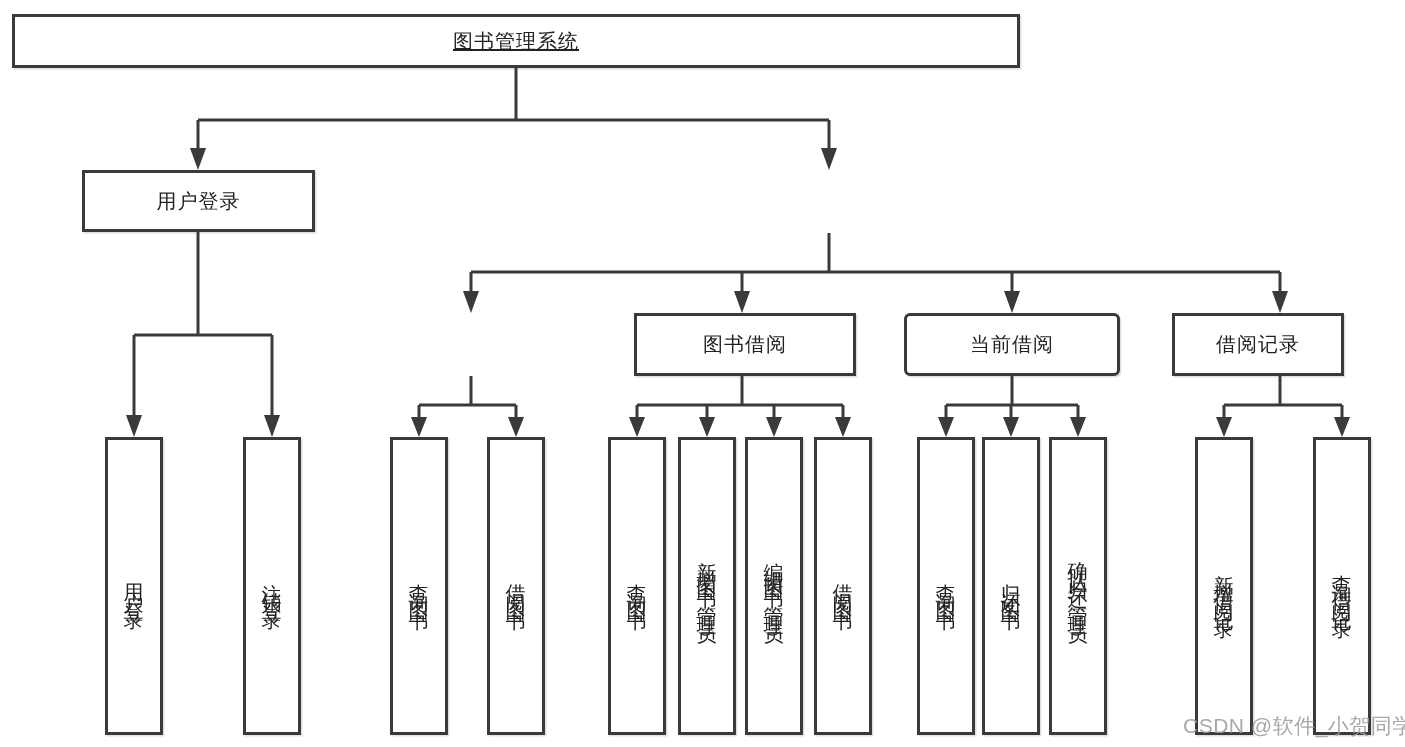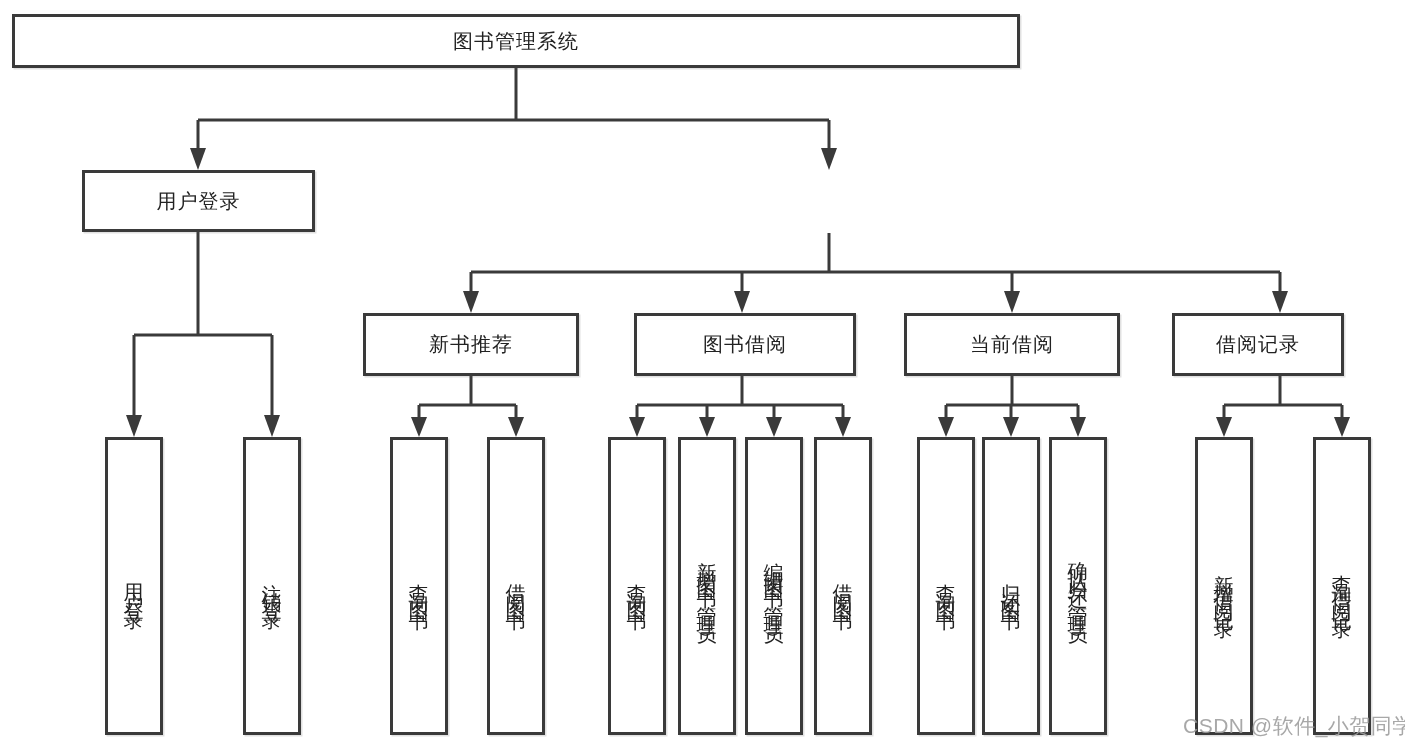--- a/index.html
+++ b/index.html
@@ -36,26 +36,26 @@
   }
   .vlabel {
     writing-mode: vertical-rl;
     text-orientation: mixed;
     font-size: 20px;
     letter-spacing: 9px;
     line-height: 1;
     white-space: nowrap;
   }
   
-  .n-root            { left: 12px;   top: 14px;  width: 1008px; height: 54px; }
+  .n-root            { left: 12px;   top: 14px;  width: 1008px; height: 54px; text-decoration: underline; }
   .n-user-login      { left: 82px;   top: 170px; width: 233px;  height: 62px; }
   .n-book-mgmt       { left: 712px;  top: 170px; width: 235px;  height: 63px; }
   .n-new-book        { left: 363px;  top: 313px; width: 216px;  height: 63px; }
   .n-book-borrow     { left: 634px;  top: 313px; width: 222px;  height: 63px; }
-  .n-current-borrow  { left: 904px;  top: 313px; width: 216px;  height: 63px; }
+  .n-current-borrow  { left: 904px;  top: 313px; width: 216px;  height: 63px; border-radius: 6px; }
   .n-borrow-records  { left: 1172px; top: 313px; width: 172px;  height: 63px; }
   .leaf { top: 437px; width: 58px; height: 298px; }
   .l1  { left: 105px; }
   .l2  { left: 243px; }
   .l3  { left: 390px; }
   .l4  { left: 487px; }
   .l5  { left: 608px; }
   .l6  { left: 678px; }
   .l7  { left: 745px; }
   .l8  { left: 814px; }
@@ -131,23 +131,20 @@
   </svg>
 
   <div class="box n-root">
     <span class="hlabel">图书管理系统</span>
   </div>
 
   <div class="box n-user-login">
     <span class="hlabel">用户登录</span>
   </div>
 
-  <div class="box n-new-book">
-    <span class="hlabel">新书推荐</span>
-  </div>
   <div class="box n-book-borrow">
     <span class="hlabel">图书借阅</span>
   </div>
   <div class="box n-current-borrow">
     <span class="hlabel">当前借阅</span>
   </div>
   <div class="box n-borrow-records">
     <span class="hlabel">借阅记录</span>
   </div>
 

